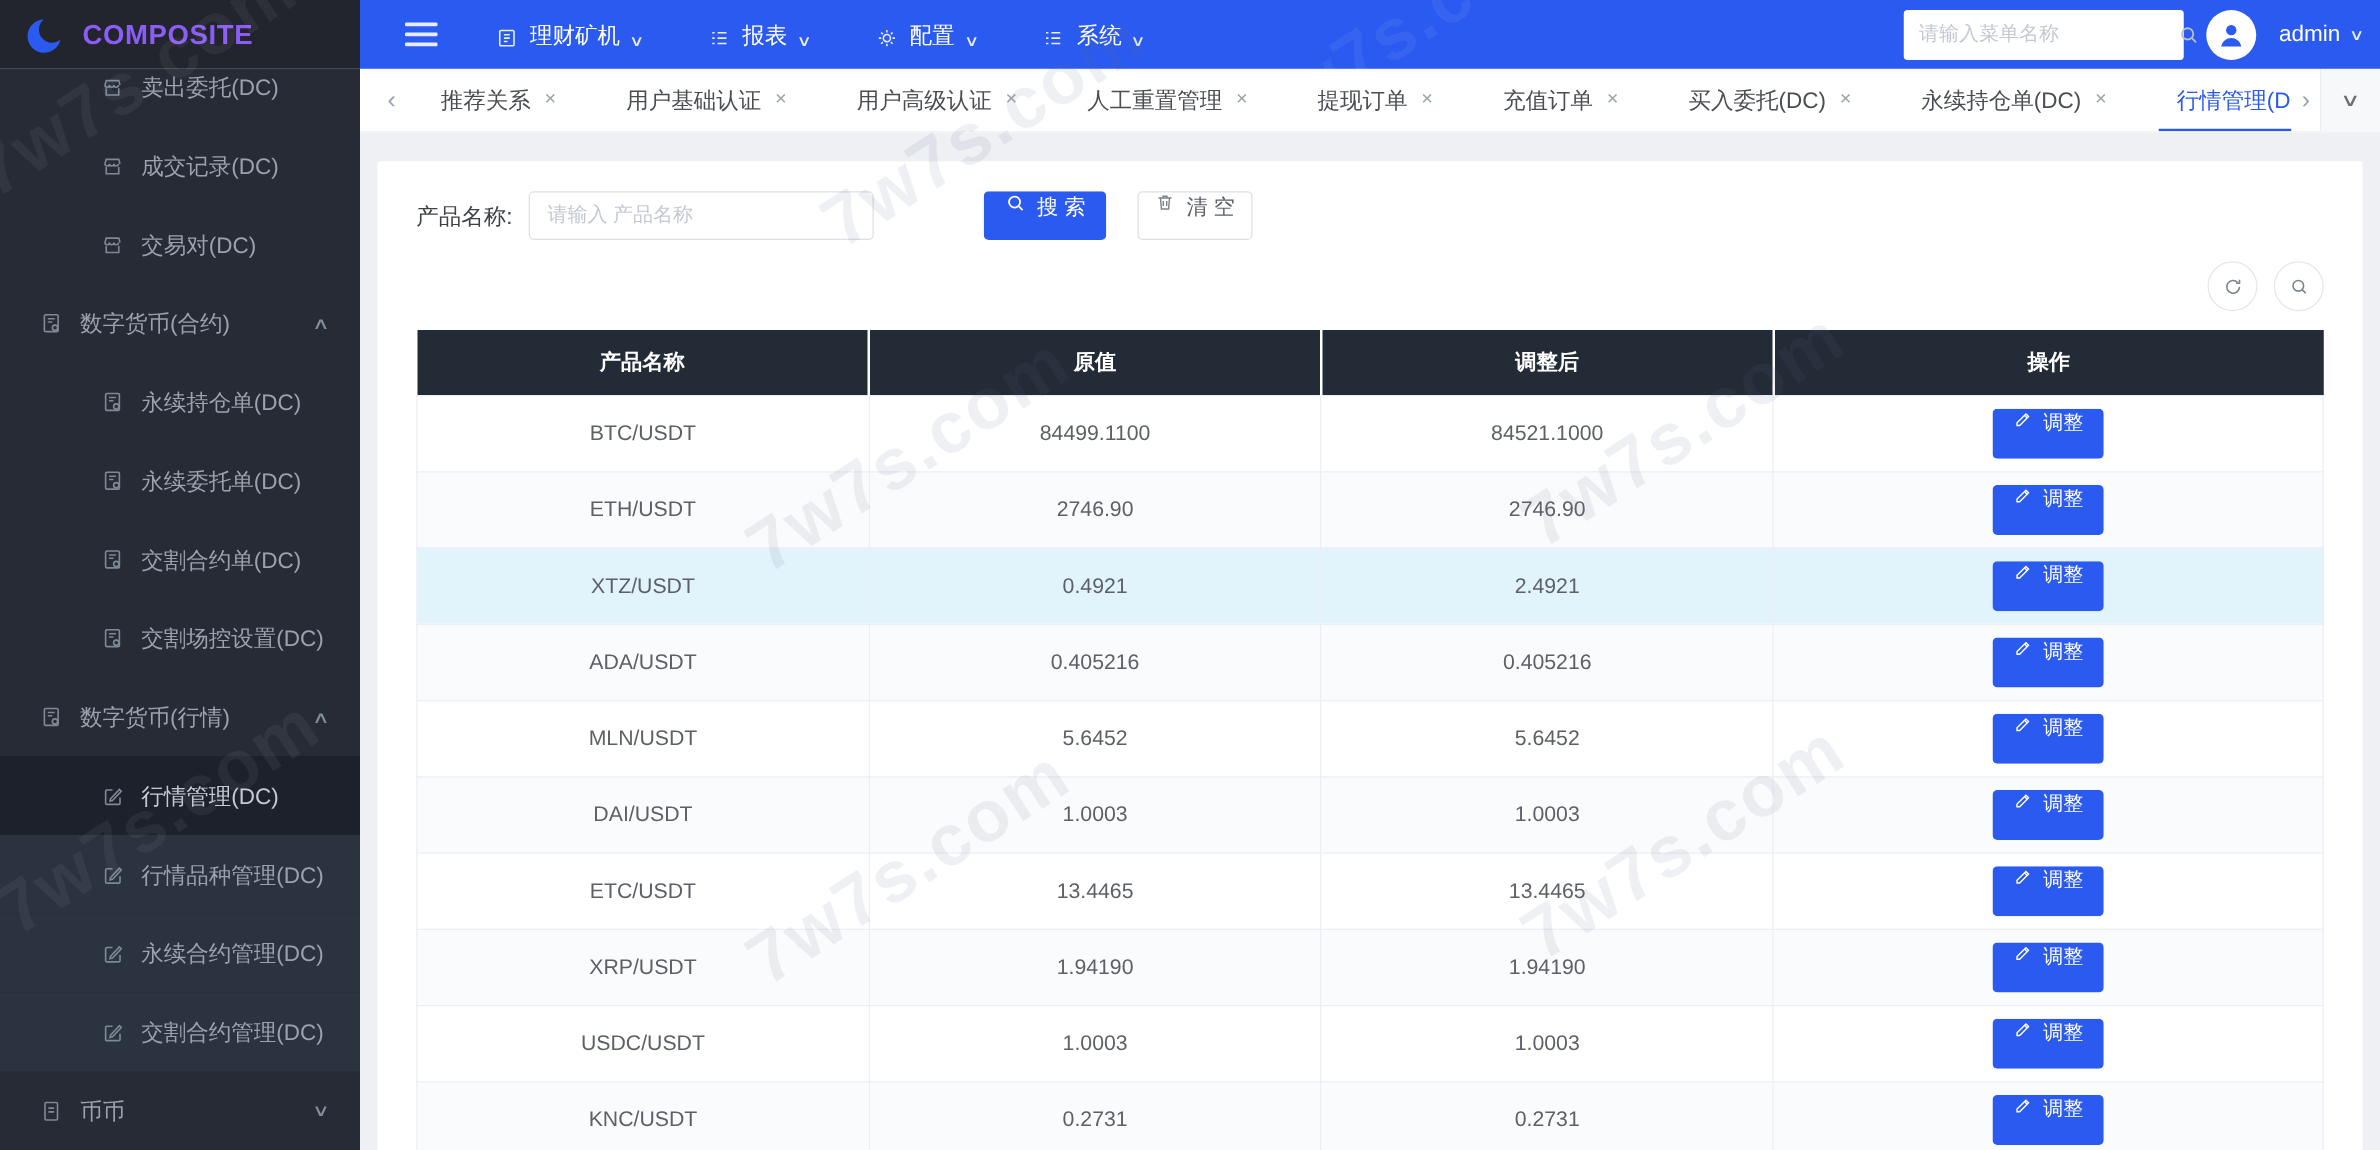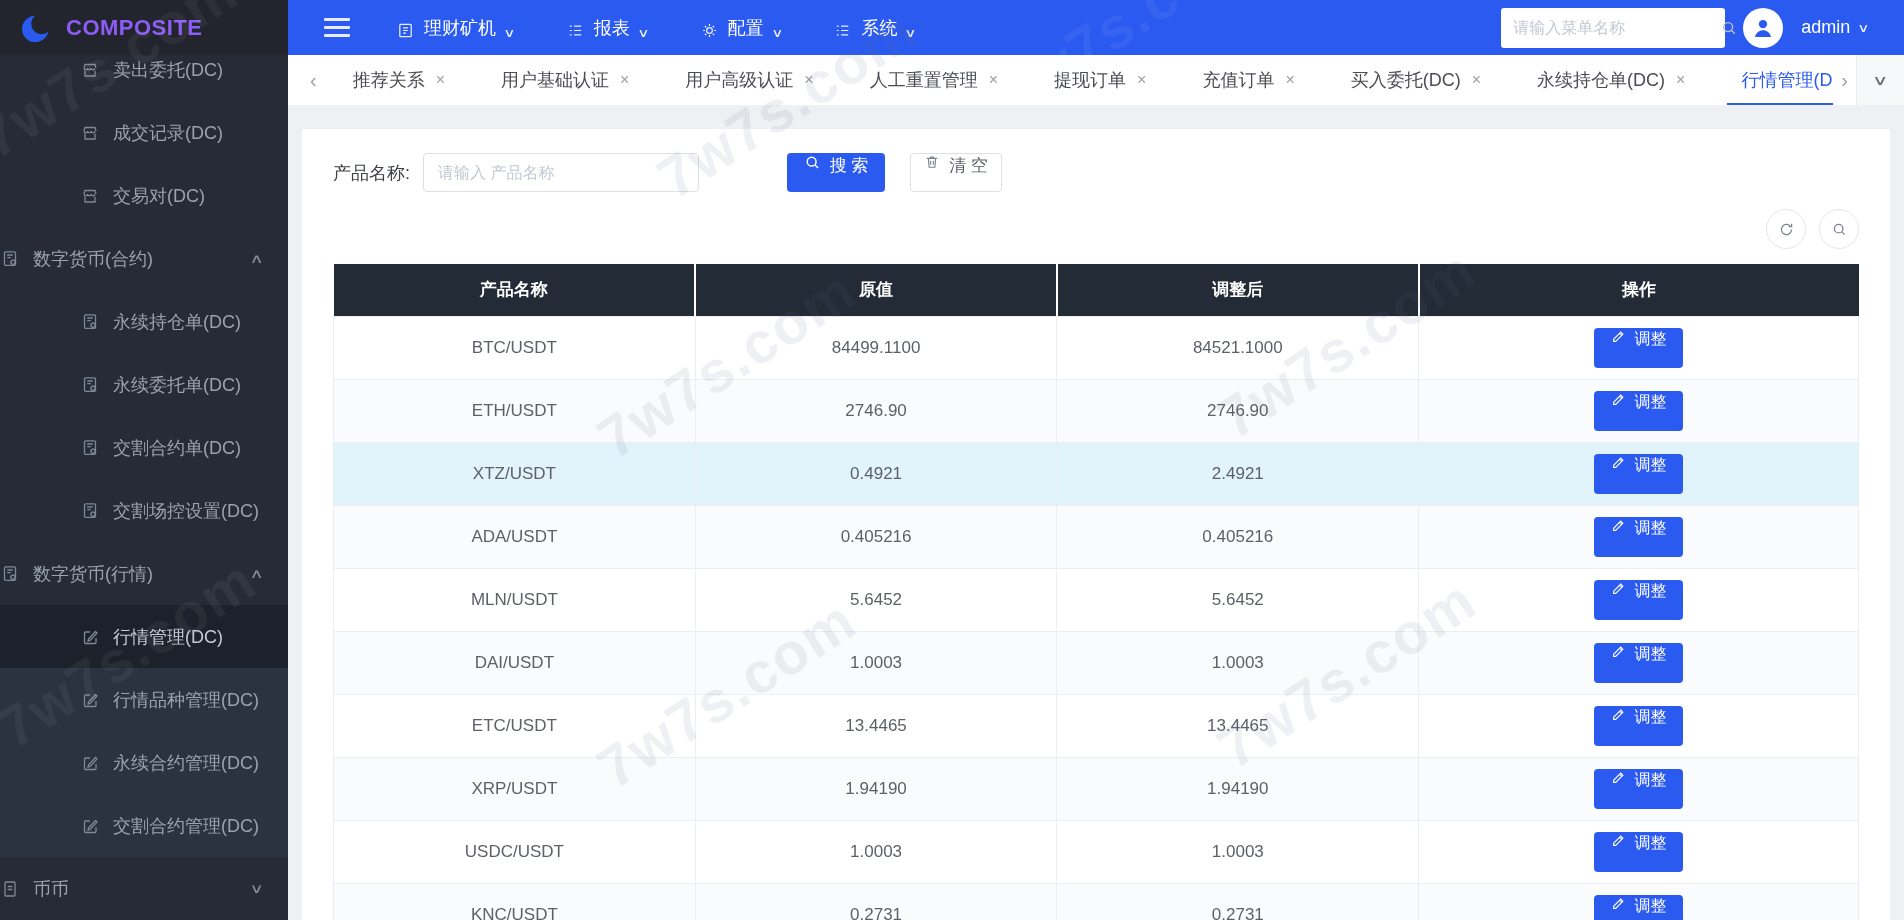--- a/index.html
+++ b/index.html
@@ -20,32 +20,32 @@
   
   header{position:absolute;top:0;left:0;width:1904px;height:55px;display:flex;z-index:20}
   .logo{width:288px;height:55px;background:var(--logo-bg);color:#8b5cf6;display:flex;align-items:center;gap:12px;padding-left:16px;font-size:22px;font-weight:bold;letter-spacing:.5px;flex:none}
   .nav-main{flex:1;background:var(--blue);display:flex;align-items:center;color:#fff}
   .hamburger{width:26px;margin:0 0 0 36px;display:flex;flex-direction:column;gap:5px;cursor:pointer}
   .hamburger i{height:3px;background:#e8ecff;border-radius:1px;display:block}
   .topmenu{display:flex;align-items:center;margin-left:46px;gap:52px}
   .topmenu-item{display:flex;align-items:flex-end;gap:9px;font-size:18px;cursor:pointer}
   .topmenu-item .mi{display:flex;align-items:center;opacity:.9}
   .chev{font-size:12px;opacity:.9;transform:scaleX(1.4)}
-  .nav-right{margin-left:auto;display:flex;gap:18px;padding-right:36px}
+  .nav-right{margin-left:auto;display:flex;gap:18px;padding-right:14px}
   .nav-search{background:#fff;border-radius:3px;width:224px;height:40px;display:flex;align-items:center;padding:0 12px}
   .nav-search input{border:none;outline:none;flex:1;font-size:16px;color:#333;font-family:inherit}
   .nav-search input::placeholder{color:#c3c8d2}
   .nav-search .sicon{color:#b9bfca;display:flex}
   .avatar{width:40px;height:40px;border-radius:50%;background:#fff;display:flex;align-items:center;justify-content:center;overflow:hidden}
   .user{display:flex;align-items:center;gap:9px;color:#ffffff;font-size:18px;cursor:pointer}
 
   
   aside{position:absolute;top:55px;left:0;width:288px;height:865px;background:var(--side-bg);overflow:hidden;z-index:10}
   .side-list{margin-top:-17px}
-  .side-item{height:63px;display:flex;align-items:center;gap:13px;font-size:18px;color:#9aa2ae;cursor:pointer}
+  .side-item{height:63px;display:flex;align-items:center;gap:13px;padding-left:31px;font-size:18px;color:#9aa2ae;cursor:pointer}
   .side-item.sub{padding-left:80px}
   .side-item.light{background:var(--side-light)}
   .side-item.active{background:var(--side-active);color:#c4cad4}
   .side-item .si{display:flex;align-items:center;color:#7f8897;flex:none}
   .side-item .schev{margin-left:auto;margin-right:26px;font-size:13px;color:#848d9b;transform:scaleX(1.5)}
 
   
   main{position:absolute;left:288px;top:55px;width:1616px;height:865px}
   .tabbar{height:51px;background:#fff;display:flex;align-items:center;padding-left:14px;border-bottom:1px solid #f0f1f3}
   .tab-arrow{color:#9aa0a8;font-size:20px;padding:0 8px;cursor:pointer;flex:none}
@@ -71,21 +71,21 @@
   .toolbar{display:flex;justify-content:flex-end;gap:13px;margin-top:17px}
   .circle-btn{width:40px;height:40px;border-radius:50%;border:1px solid #e4e7ed;background:#fff;display:flex;align-items:center;justify-content:center;color:#7b828c;cursor:pointer}
 
   table{border-collapse:collapse;width:100%;margin-top:15px;table-layout:fixed}
   thead th{background:var(--thead-bg);color:#fff;font-size:17px;font-weight:bold;height:52px;border-right:2px solid #fff}
   thead th:last-child{border-right:none}
   col.c1,col.c2,col.c3{width:23.72%}
   tbody td{height:61px;text-align:center;font-size:17px;color:#5d6167;border:1px solid var(--border)}
   tbody tr:nth-child(even){background:#fafbfc}
   tbody tr.hl{background:var(--hl)}
-  .btn-adjust{background:var(--blue);color:#fff;width:89px;height:40px;font-size:16px;margin:11px auto}
+  .btn-adjust{background:var(--blue);color:#fff;width:89px;height:40px;font-size:16px;margin:0 auto}
 
   
   .wm{position:absolute;font-size:58px;transform:rotate(-33deg);pointer-events:none;z-index:40;white-space:nowrap;font-weight:bold;letter-spacing:2px}
   .wm.dark{color:rgba(255,255,255,.055)}
   .wm.light{color:rgba(95,110,135,.1)}
 </style>
 </head>
 <body>
 
 <header>

